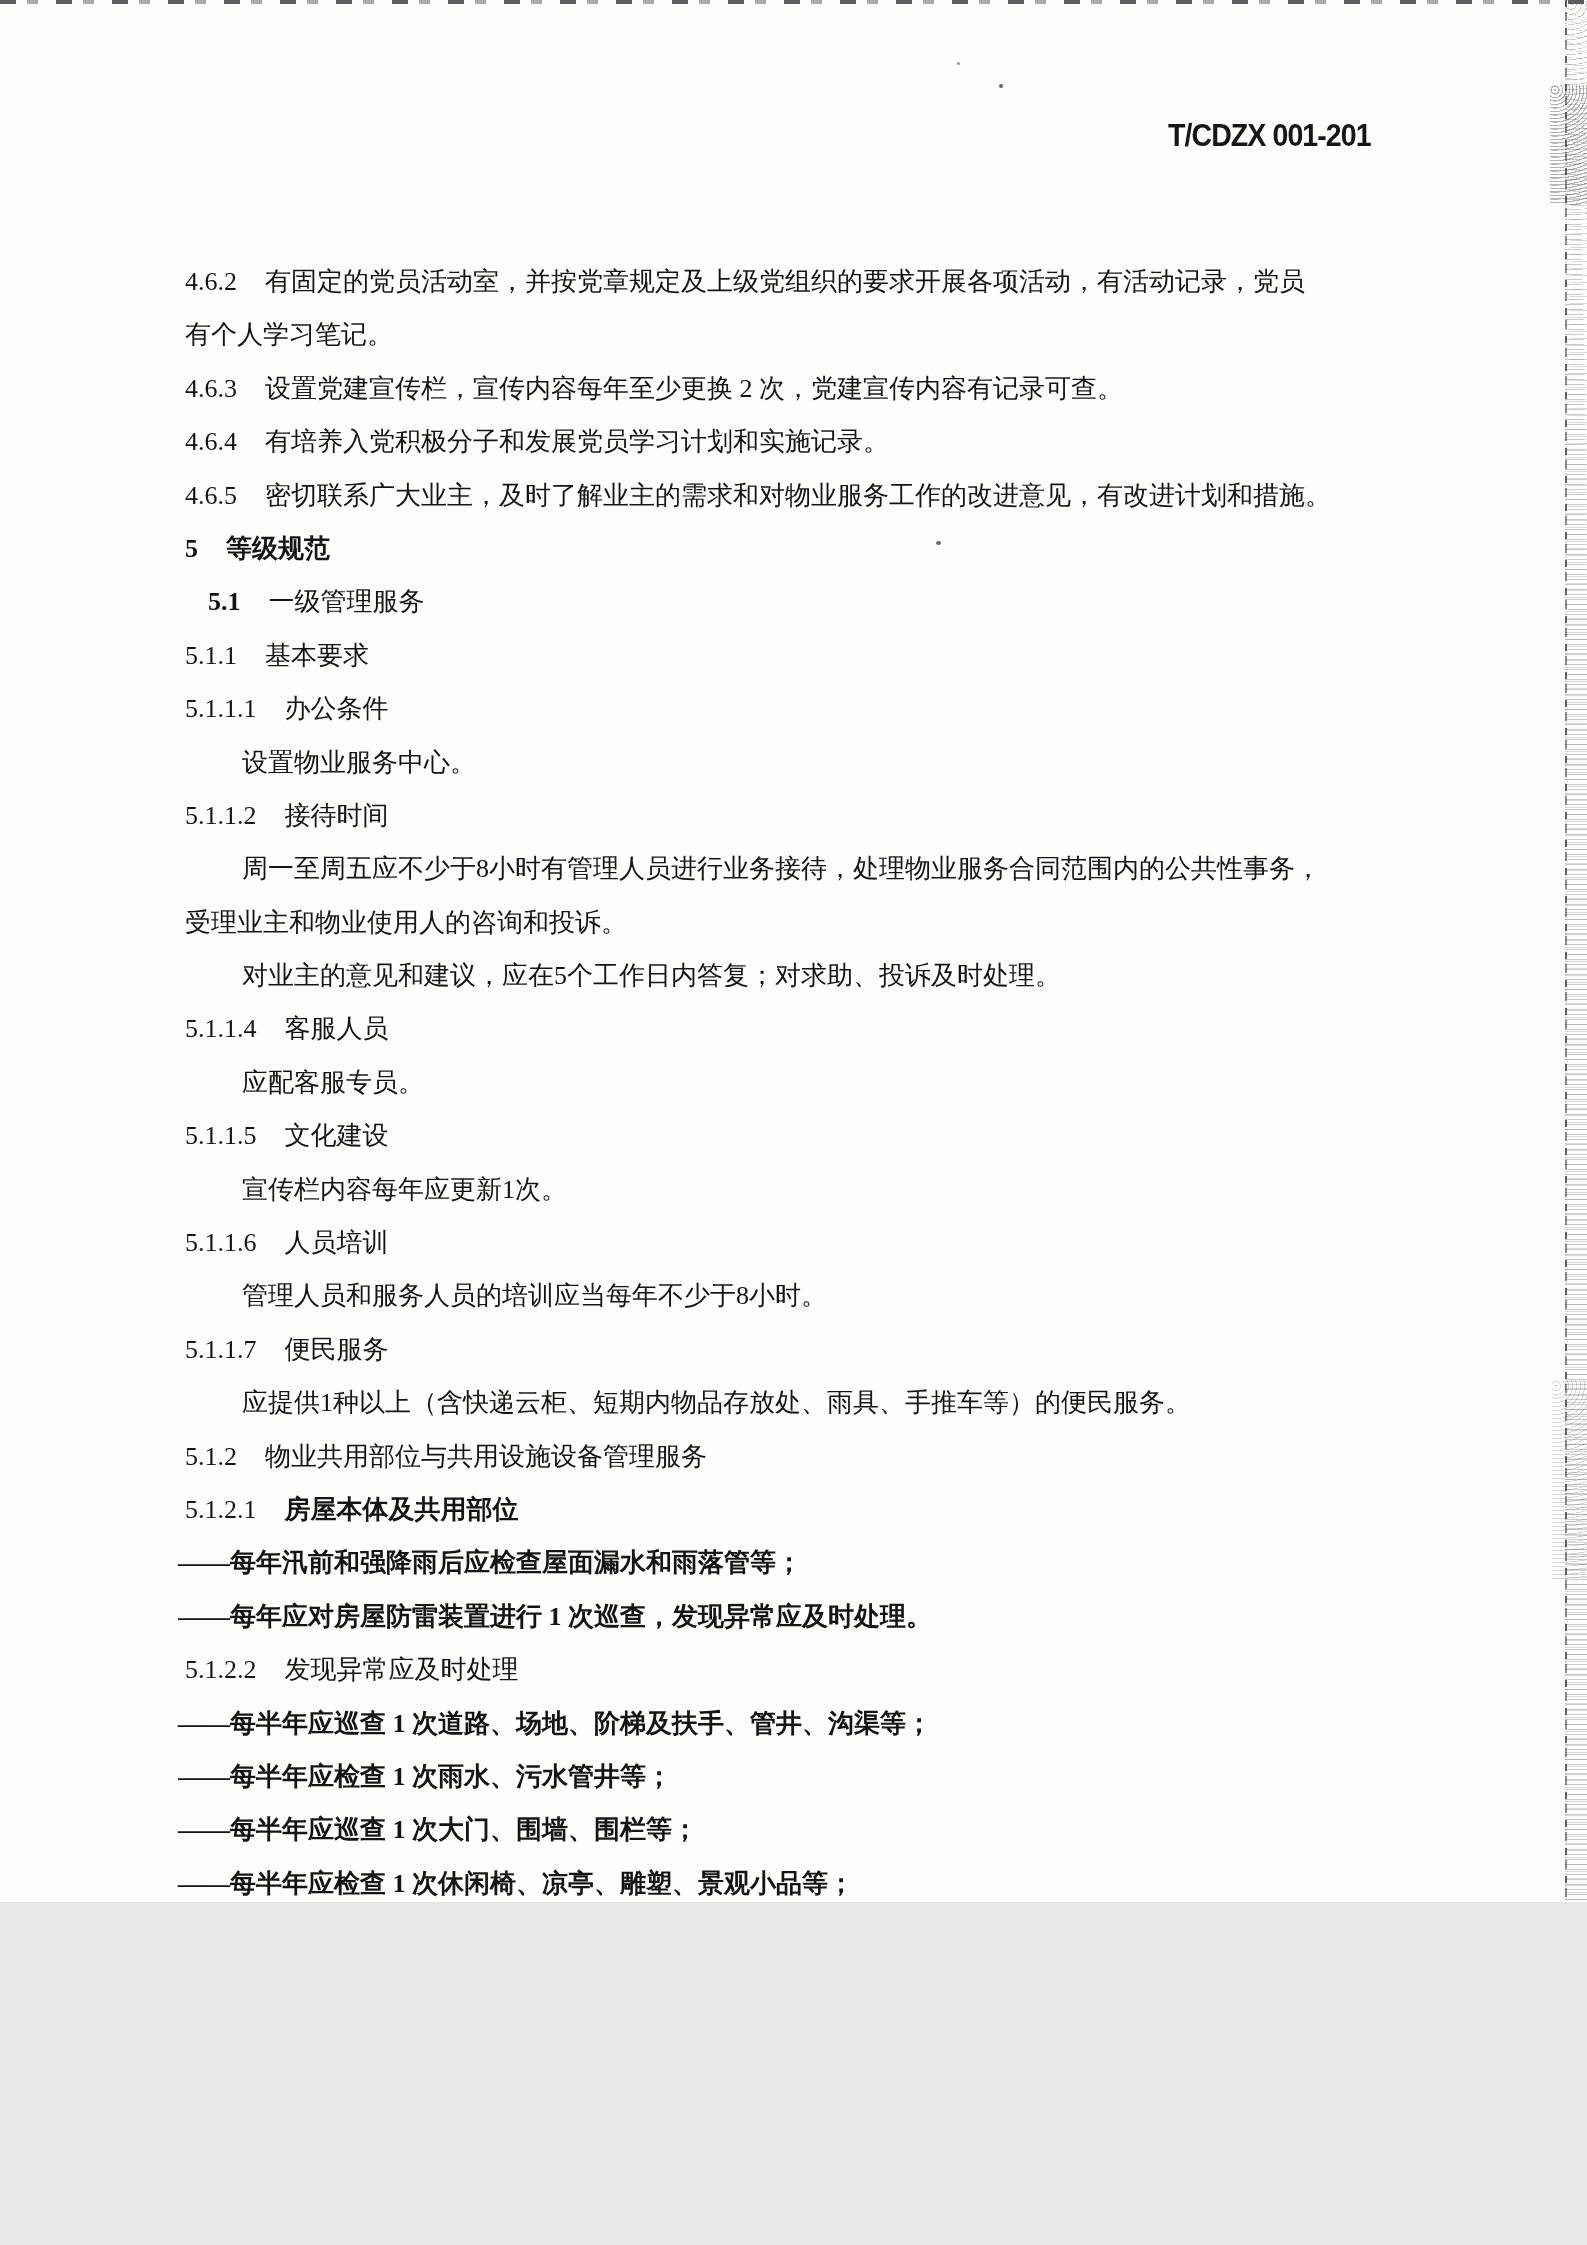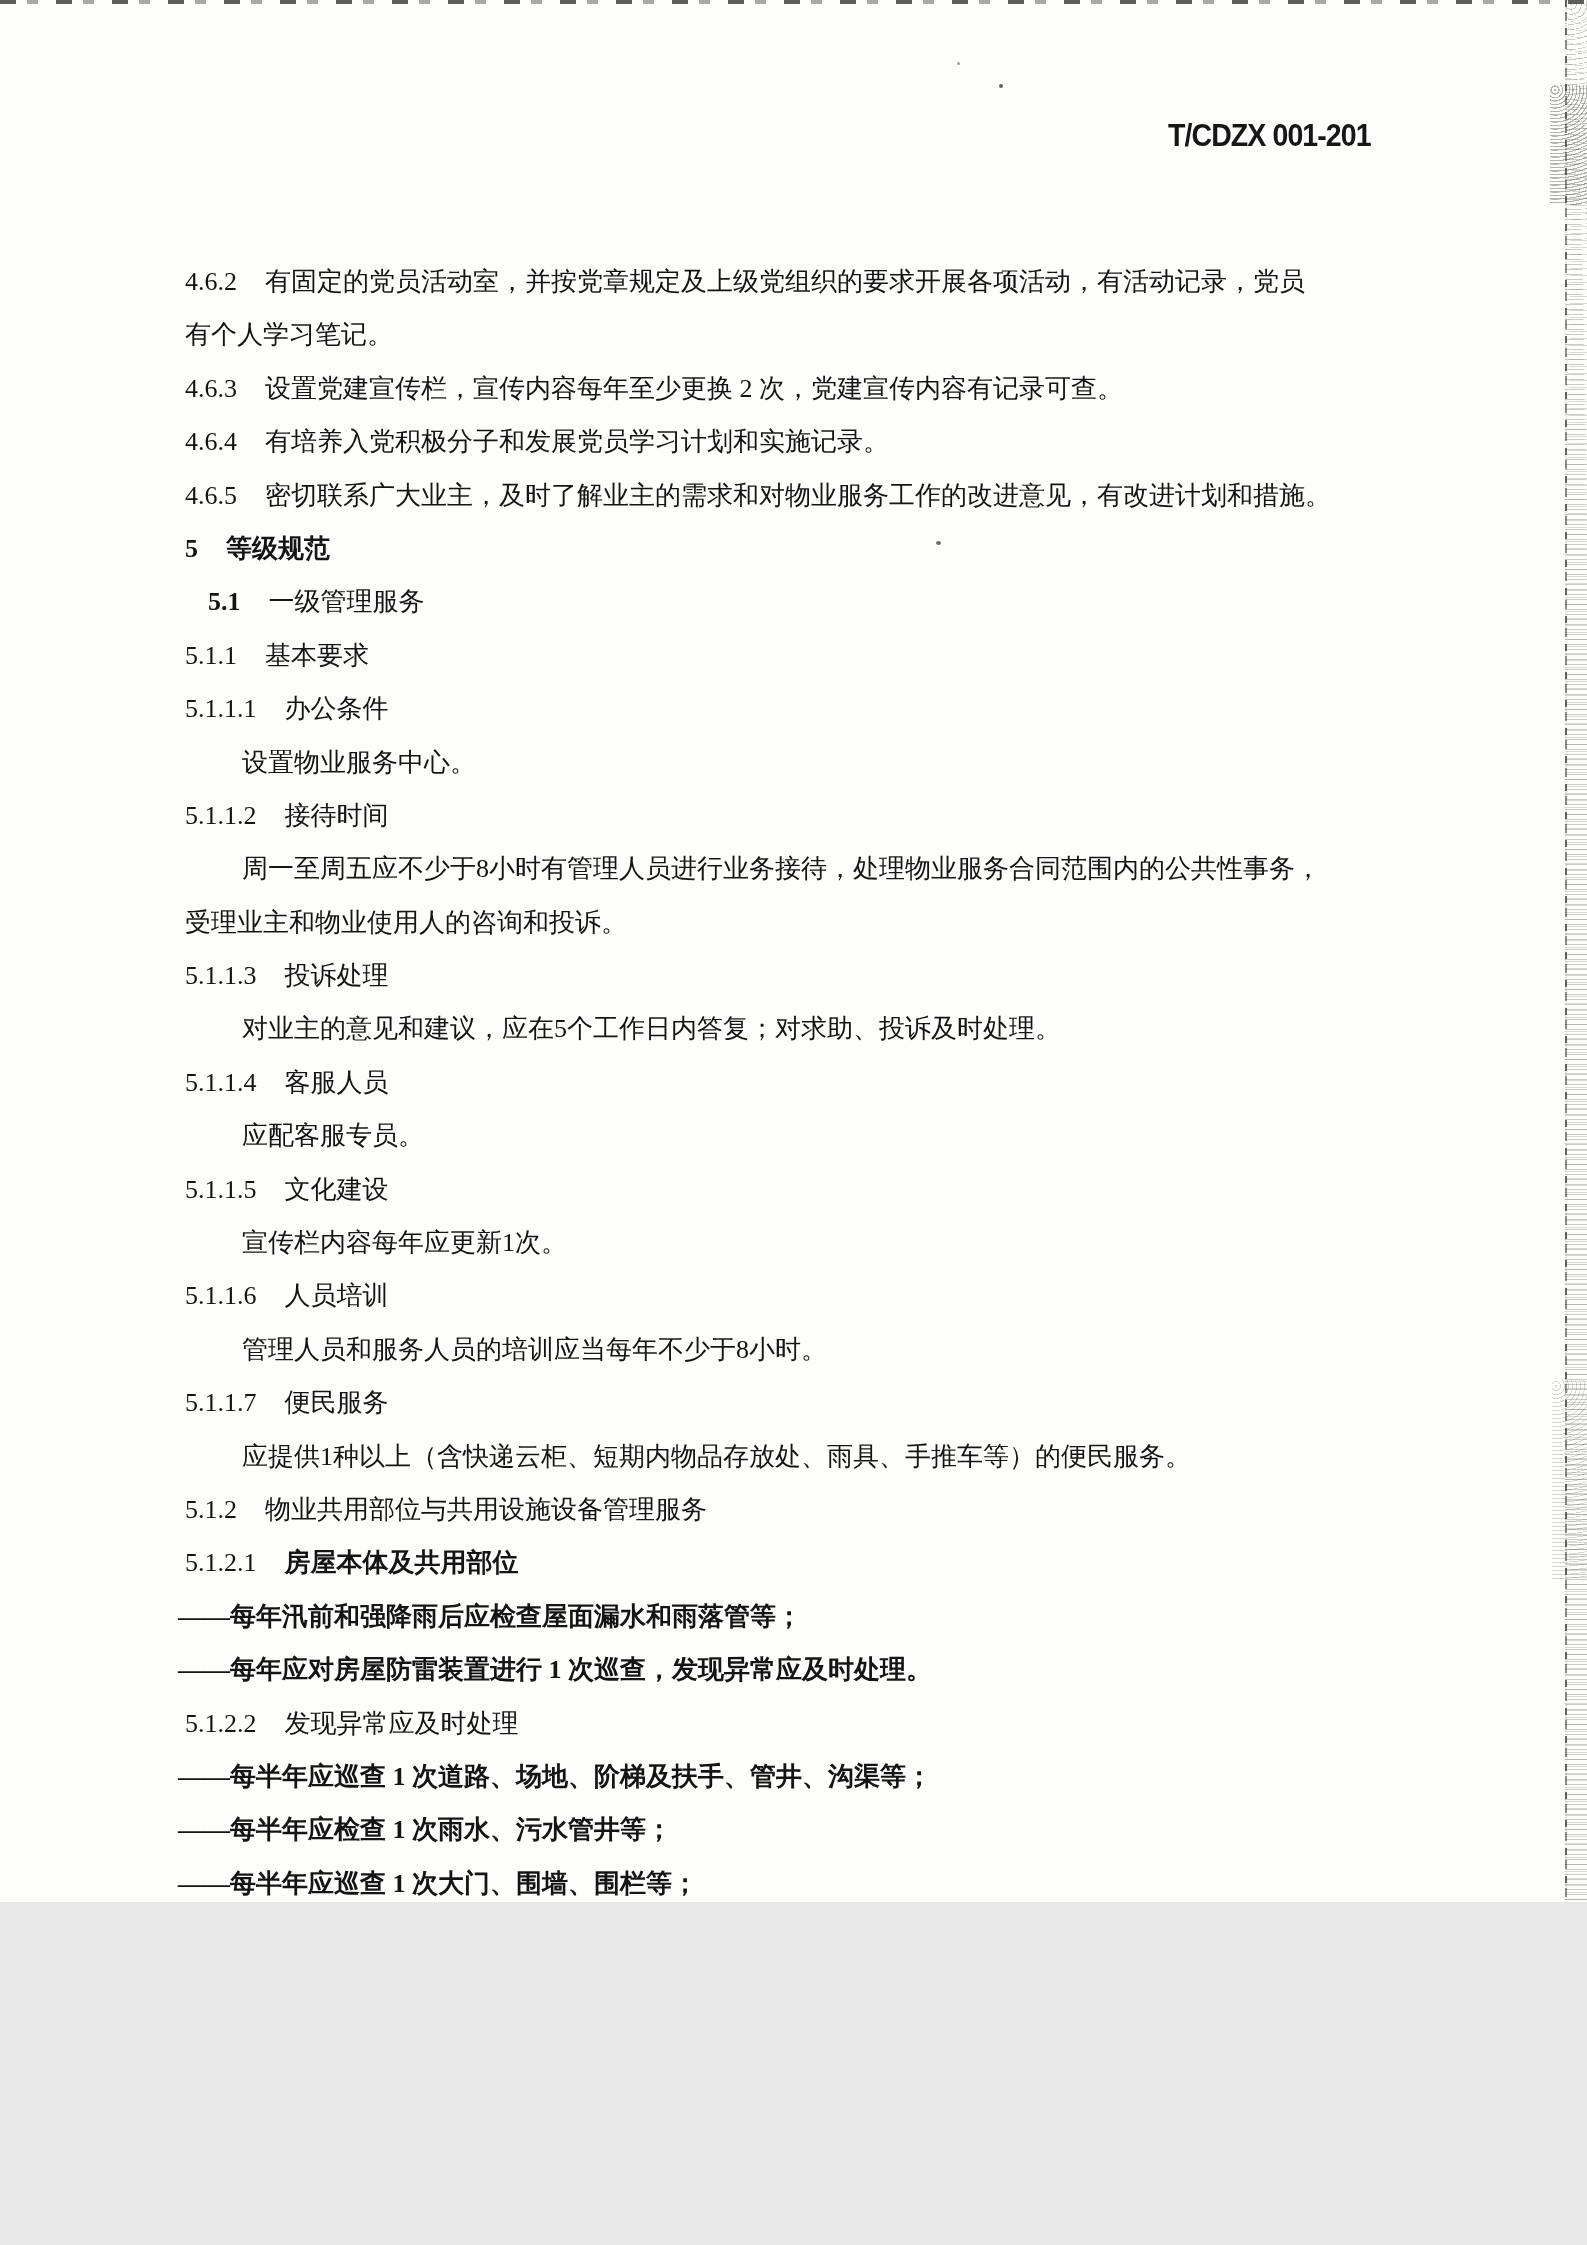--- a/index.html
+++ b/index.html
@@ -101,21 +101,20 @@
     <div class="line"><span class="num">4.6.4</span><span class="txt">有培养入党积极分子和发展党员学习计划和实施记录。</span></div>
     <div class="line"><span class="num">4.6.5</span><span class="txt">密切联系广大业主，及时了解业主的需求和对物业服务工作的改进意见，有改进计划和措施。</span></div>
     <div class="line bold"><span class="num">5</span><span class="txt">等级规范</span></div>
     <div class="line num-bold"><span class="num">5.1</span><span class="txt">一级管理服务</span></div>
     <div class="line"><span class="num">5.1.1</span><span class="txt">基本要求</span></div>
     <div class="line"><span class="num">5.1.1.1</span><span class="txt">办公条件</span></div>
     <div class="line indent"><span class="txt">设置物业服务中心。</span></div>
     <div class="line"><span class="num">5.1.1.2</span><span class="txt">接待时间</span></div>
     <div class="line indent"><span class="txt">周一至周五应不少于8小时有管理人员进行业务接待，处理物业服务合同范围内的公共性事务，</span></div>
     <div class="line"><span class="txt">受理业主和物业使用人的咨询和投诉。</span></div>
-    <div class="line"><span class="num">5.1.1.3</span><span class="txt">投诉处理</span></div>
     <div class="line indent"><span class="txt">对业主的意见和建议，应在5个工作日内答复；对求助、投诉及时处理。</span></div>
     <div class="line"><span class="num">5.1.1.4</span><span class="txt">客服人员</span></div>
     <div class="line indent"><span class="txt">应配客服专员。</span></div>
     <div class="line"><span class="num">5.1.1.5</span><span class="txt">文化建设</span></div>
     <div class="line indent"><span class="txt">宣传栏内容每年应更新1次。</span></div>
     <div class="line"><span class="num">5.1.1.6</span><span class="txt">人员培训</span></div>
     <div class="line indent"><span class="txt">管理人员和服务人员的培训应当每年不少于8小时。</span></div>
     <div class="line"><span class="num">5.1.1.7</span><span class="txt">便民服务</span></div>
     <div class="line indent"><span class="txt">应提供1种以上（含快递云柜、短期内物品存放处、雨具、手推车等）的便民服务。</span></div>
     <div class="line"><span class="num">5.1.2</span><span class="txt">物业共用部位与共用设施设备管理服务</span></div>

